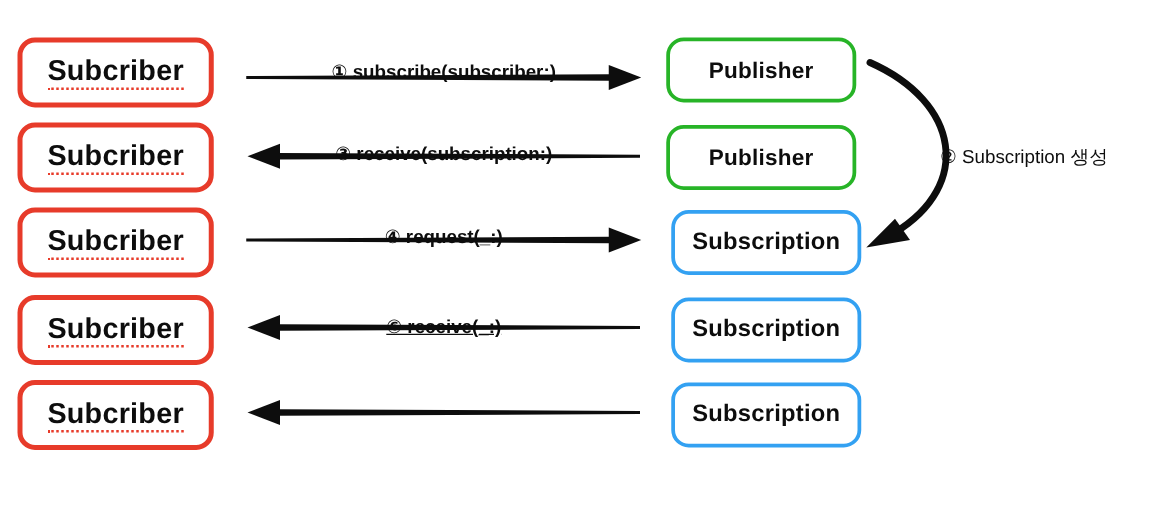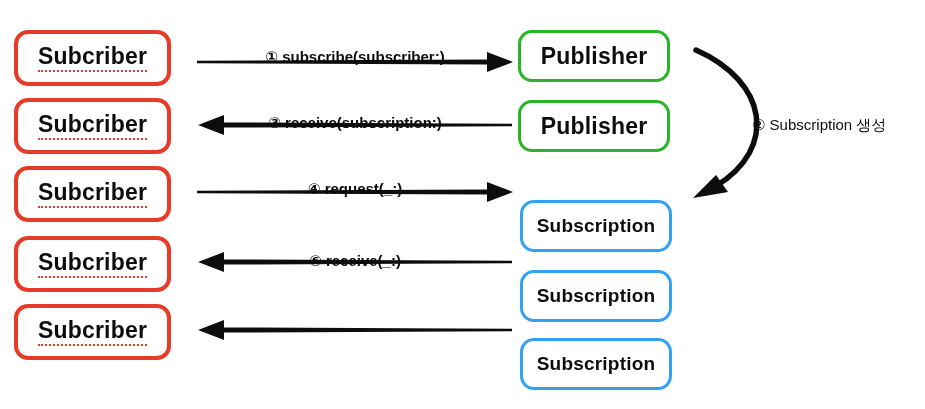--- a/index.html
+++ b/index.html
@@ -34,33 +34,32 @@
     letter-spacing: 0.2px;
   }
   .box.red {
     left: 14px;
     width: 157px;
     height: 56px;
     border: 4px solid var(--red, #e73b2a);
     font-size: 23px;
   }
   .box.green {
-    left: 518px;
+    left: 533px;
     width: 152px;
     height: 52px;
     border: 3.5px solid var(--green, #27b427);
-    font-size: 23px;
+    font-size: 18px;
   }
   .box.blue {
-    left: 520px;
+    left: 537px;
     width: 152px;
     height: 52px;
     border: 3.5px solid var(--blue, #33a1f2);
     font-size: 19px;
-    margin-top: 32px;
   }
   .spellcheck {
     border-bottom: 2px dotted var(--red, #e73b2a);
     padding-bottom: 1px;
     line-height: 1.05;
   }
   .arrow-label {
     position: absolute;
     left: 195px;
     width: 320px;
@@ -77,21 +76,21 @@
     font-weight: normal;
     color: var(--ink, #0d0d0d);
     white-space: nowrap;
   }
   
   .rl1 { top: 30px; }  .rl2 { top: 98px; }  .rl3 { top: 166px; }
   .rl4 { top: 236px; } .rl5 { top: 304px; }
   .rr1 { top: 30px; }  .rr2 { top: 100px; } .rr3 { top: 168px; }
   .rr4 { top: 238px; } .rr5 { top: 306px; }
   .al1 { top: 31px; }  .al2 { top: 97px; }  .al3 { top: 163px; }
-  .al4 { top: 235px; } .al5 { top: 303px; }
+  .al4 { top: 235px; text-decoration: underline; } .al5 { top: 303px; }
   .note-create { left: 752px; top: 116px; }
   .note-collect { left: 686px; top: 253px; }
 </style>
 </head>
 <body>
 
 <div class="canvas">
 
   <svg id="arrow-svg" class="arrows-layer" width="925" height="409" viewBox="0 0 925 409">
 

